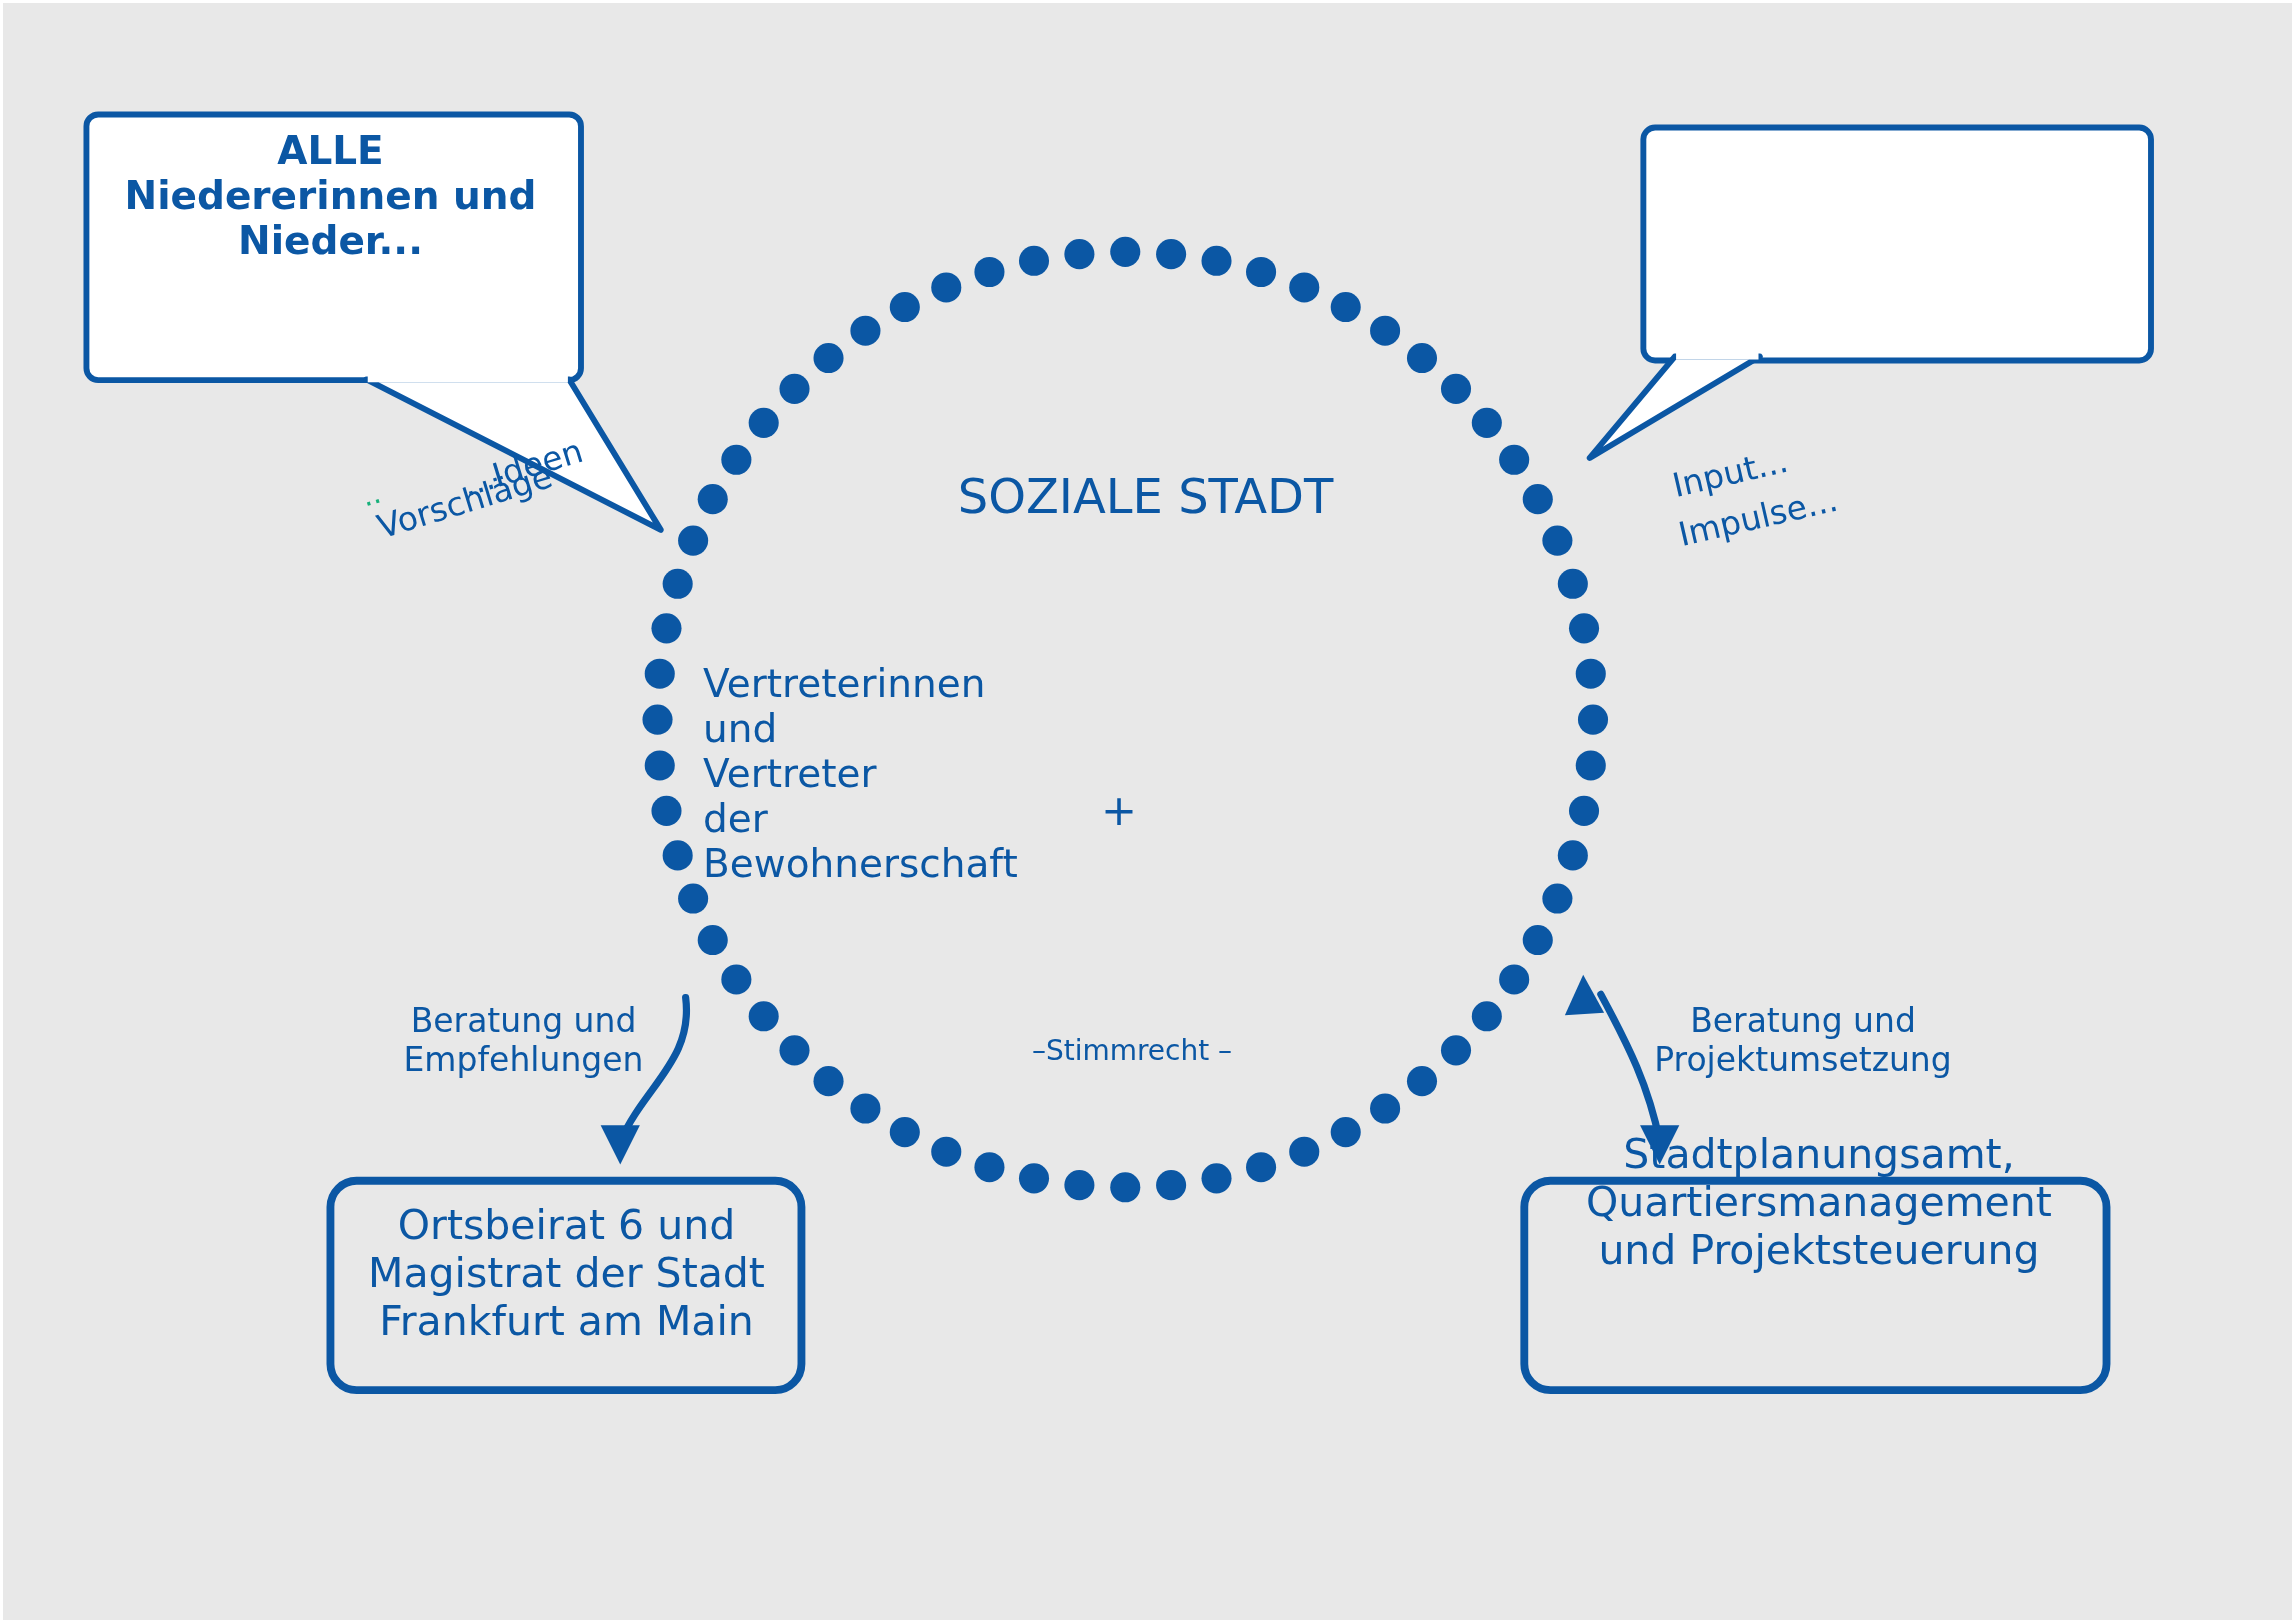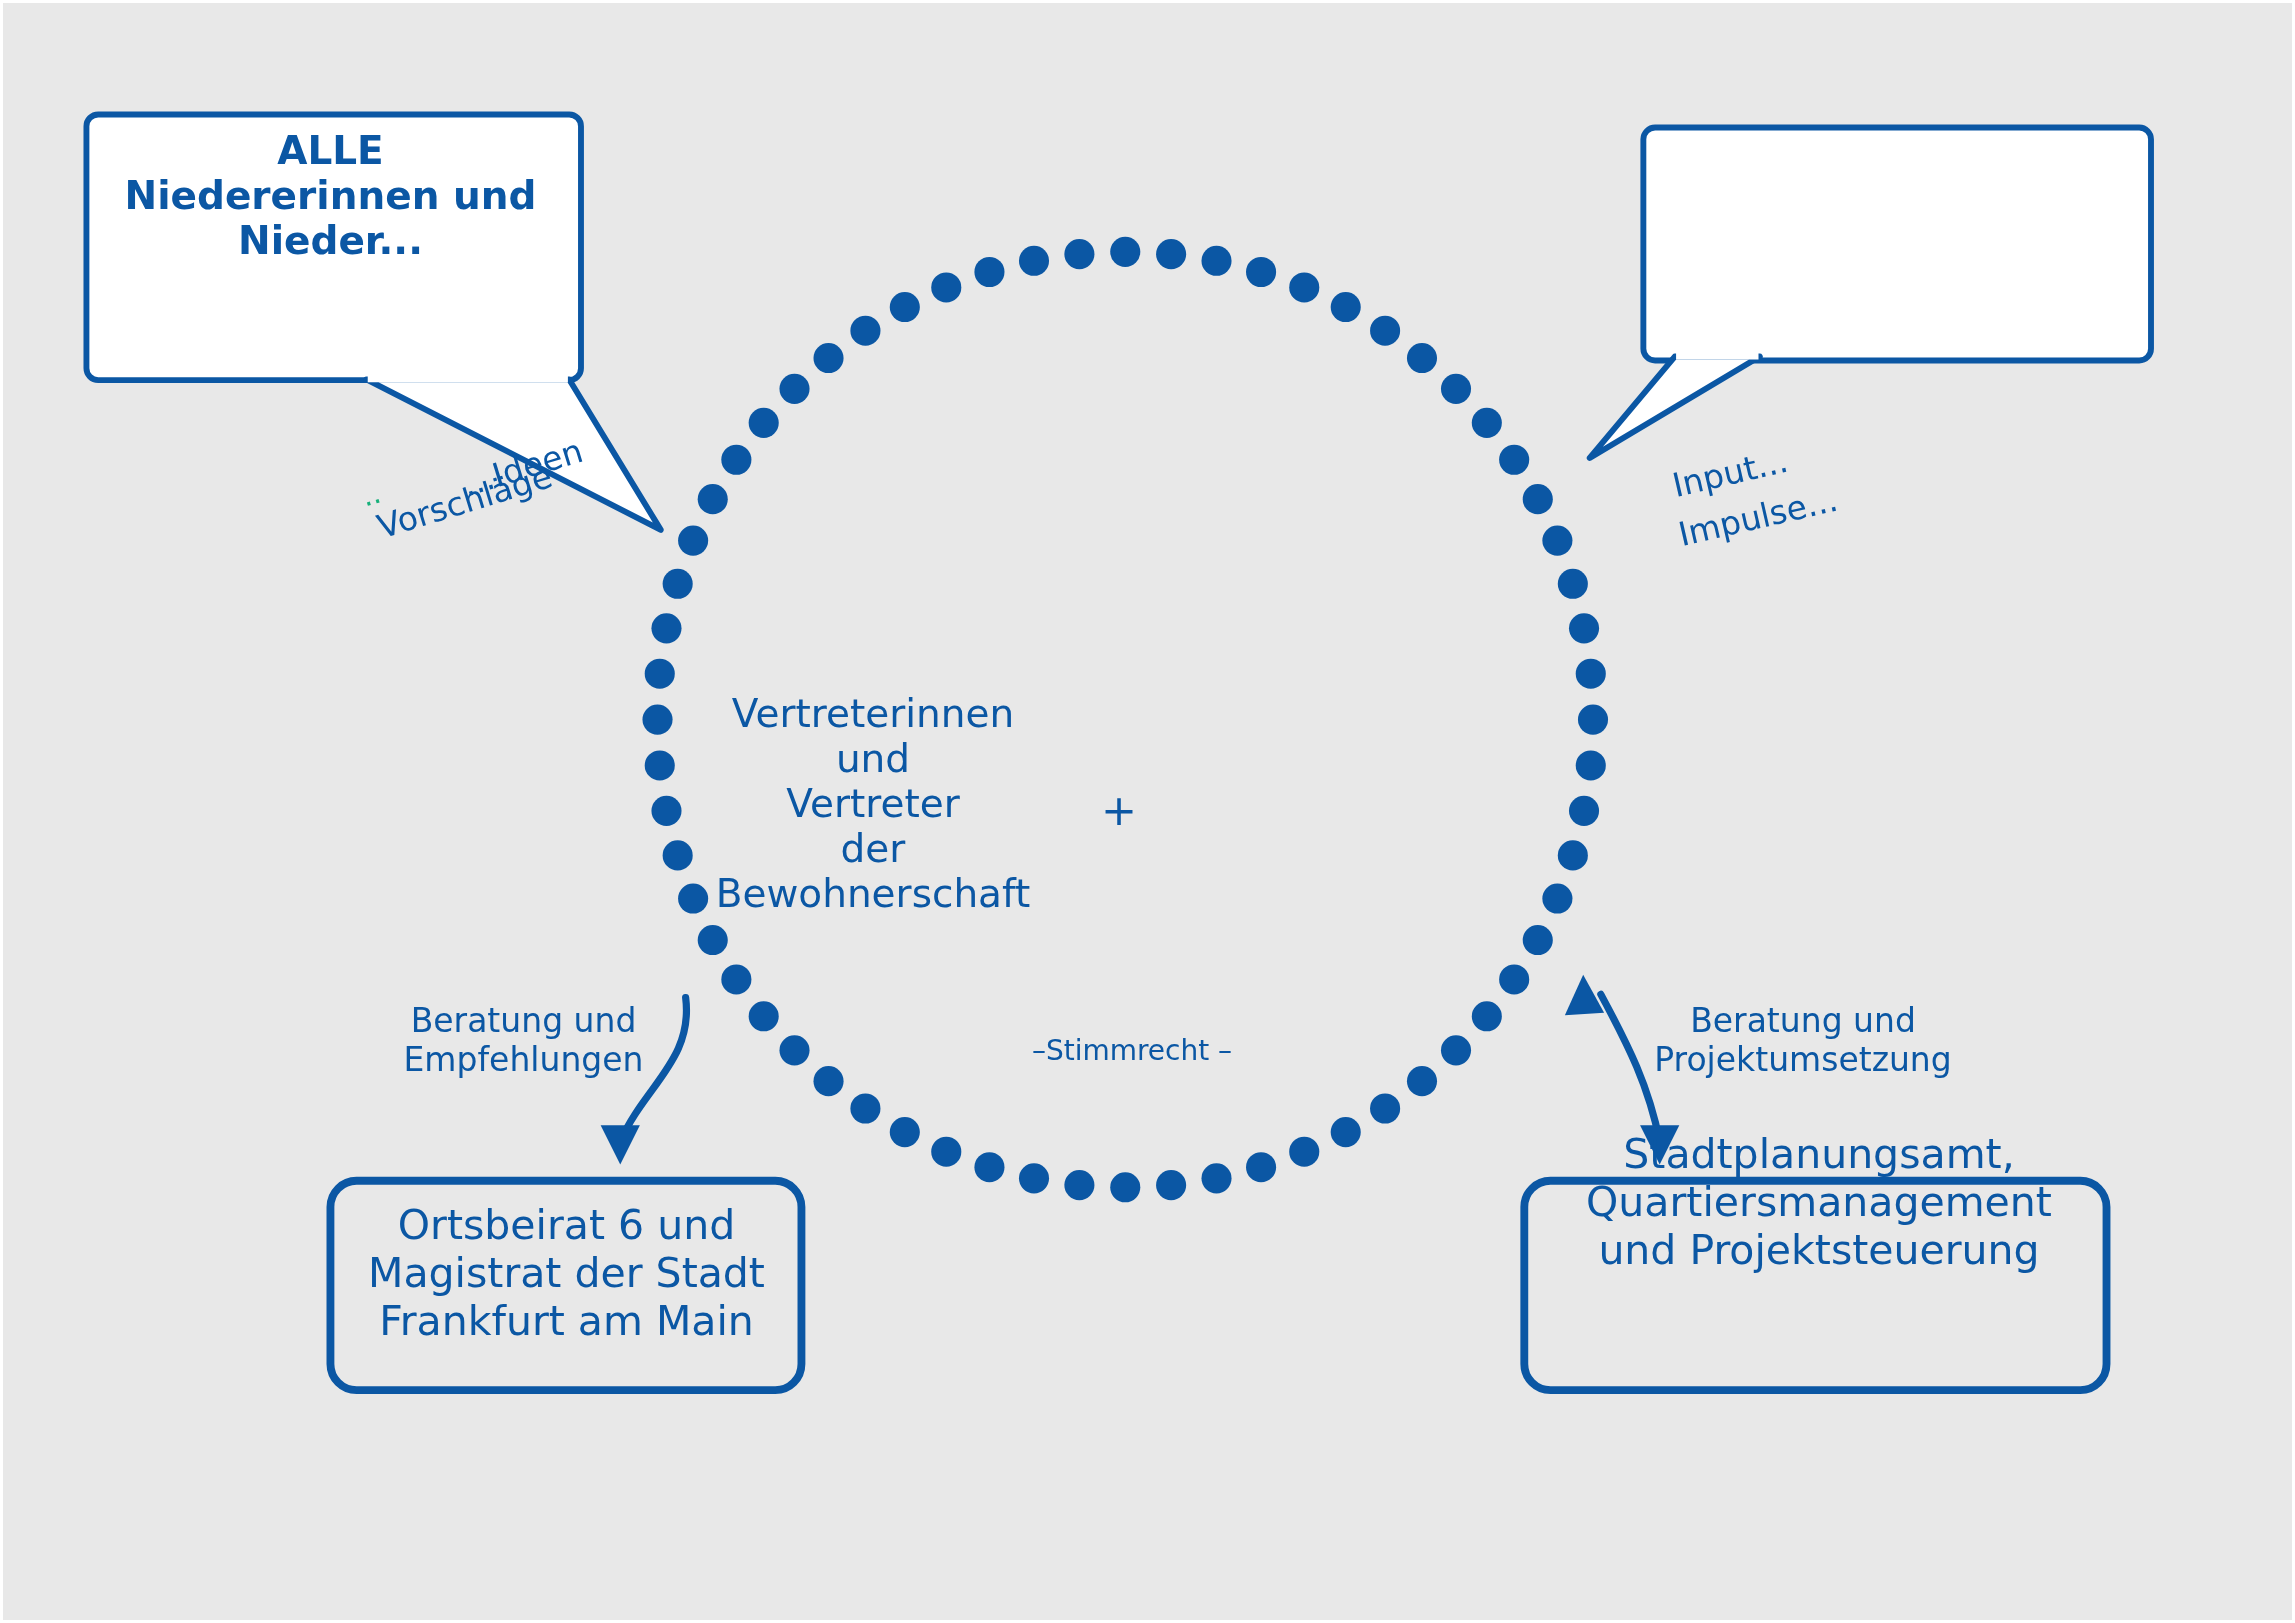--- a/index.html
+++ b/index.html
@@ -62,22 +62,21 @@
   }
   #title-sub2 {
     left: 851px; top: 543px; width: 589px;
     font-size: 48px;
   }
 
   
   #col-left {
     left: 703px; top: 661px; width: 340px;
     font-size: 39px;
-    text-align: center;
-    margin-top: 30px;
+    text-align: left;
   }
   #col-right {
     left: 1201px; top: 661px; width: 314px;
     font-size: 39px;
     text-align: center;
   }
   #plus-sign {
     left: 1073px; top: 785px; width: 92px;
     font-size: 43px;
     text-align: center;
@@ -258,20 +257,21 @@
     </g>
 
     <g>
       <path d="M 2447 1520 C 2490 1600 2520 1660 2537 1745" fill="none" stroke="#0b57a4" stroke-width="11" stroke-linecap="round"></path>
       <path d="M 2537 1780 L 2507 1720 L 2567 1720 Z" fill="#0b57a4"></path>
       <path d="M 2420 1490 L 2452 1548 L 2392 1552 Z" fill="#0b57a4"></path>
     </g>
 
   </svg>
 
+  <div class="center-block" id="title-sub1">SOZIALE STADT</div>
 
   <div class="center-block" id="col-left">Vertreterinnen
 und
 Vertreter
 der
 Bewohnerschaft</div>
   <div class="center-block" id="plus-sign">+</div>
   <div class="center-block" id="stimmrecht">–Stimmrecht  –</div>
 
   <div class="callout-text" id="callout-tl-text">ALLE

